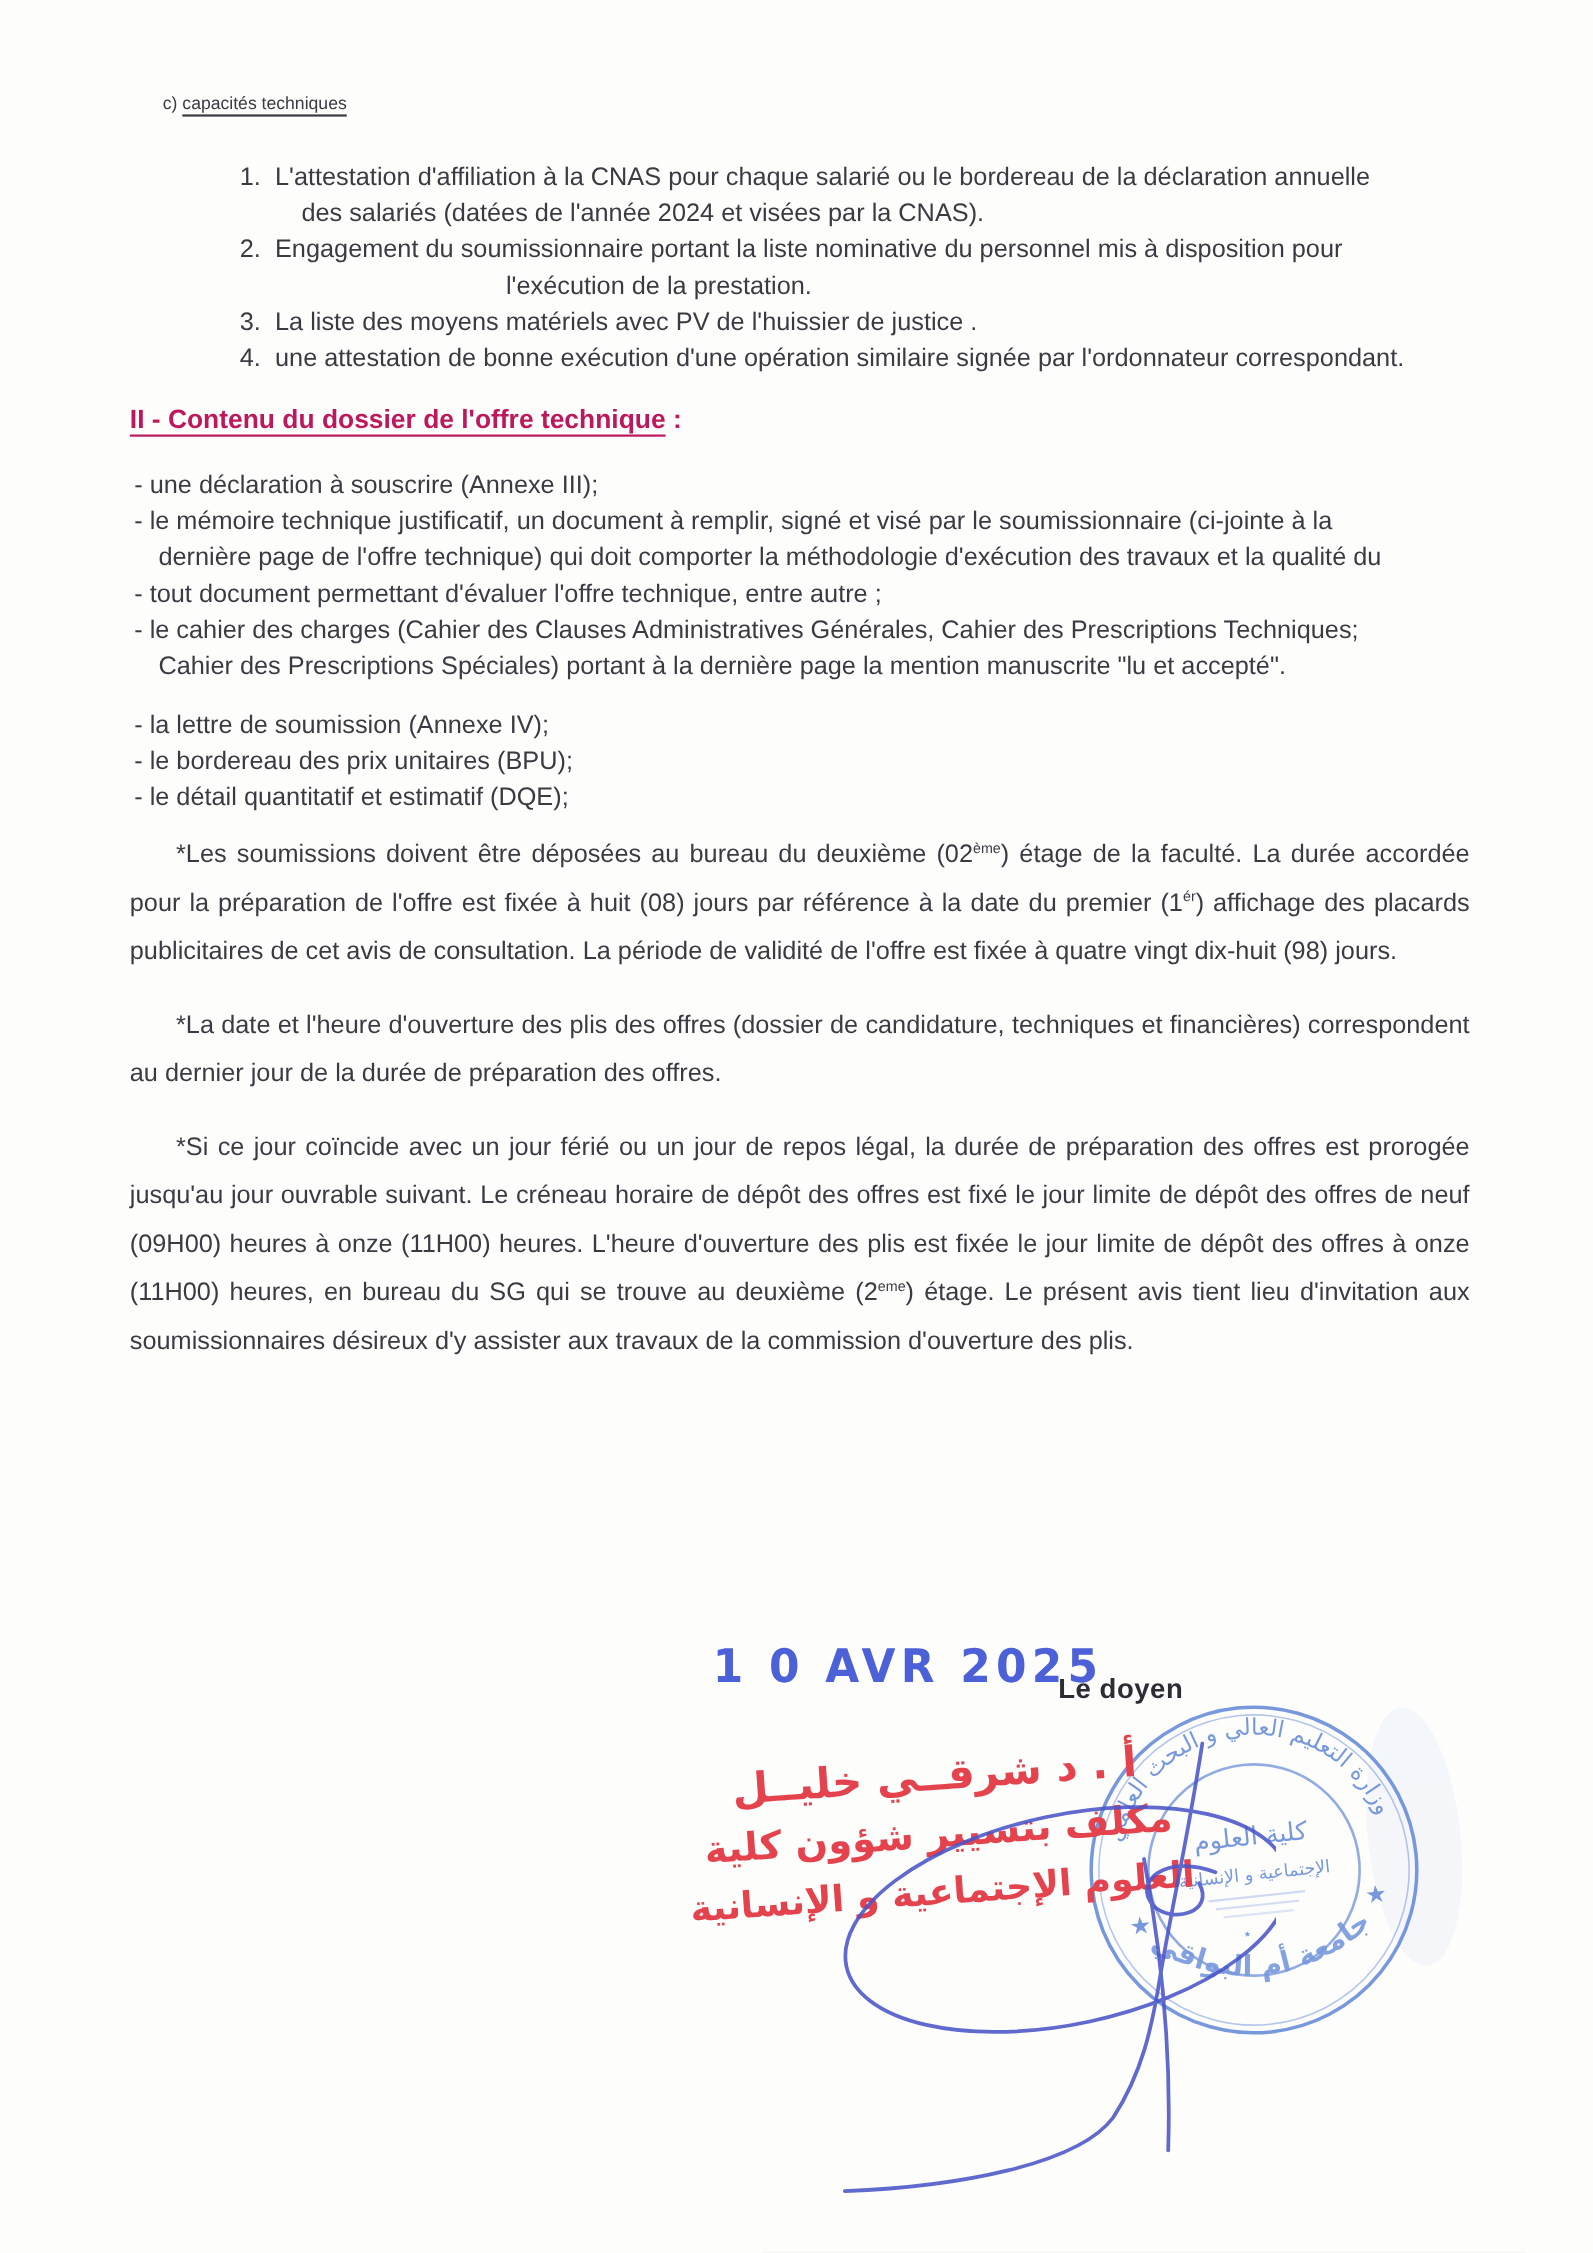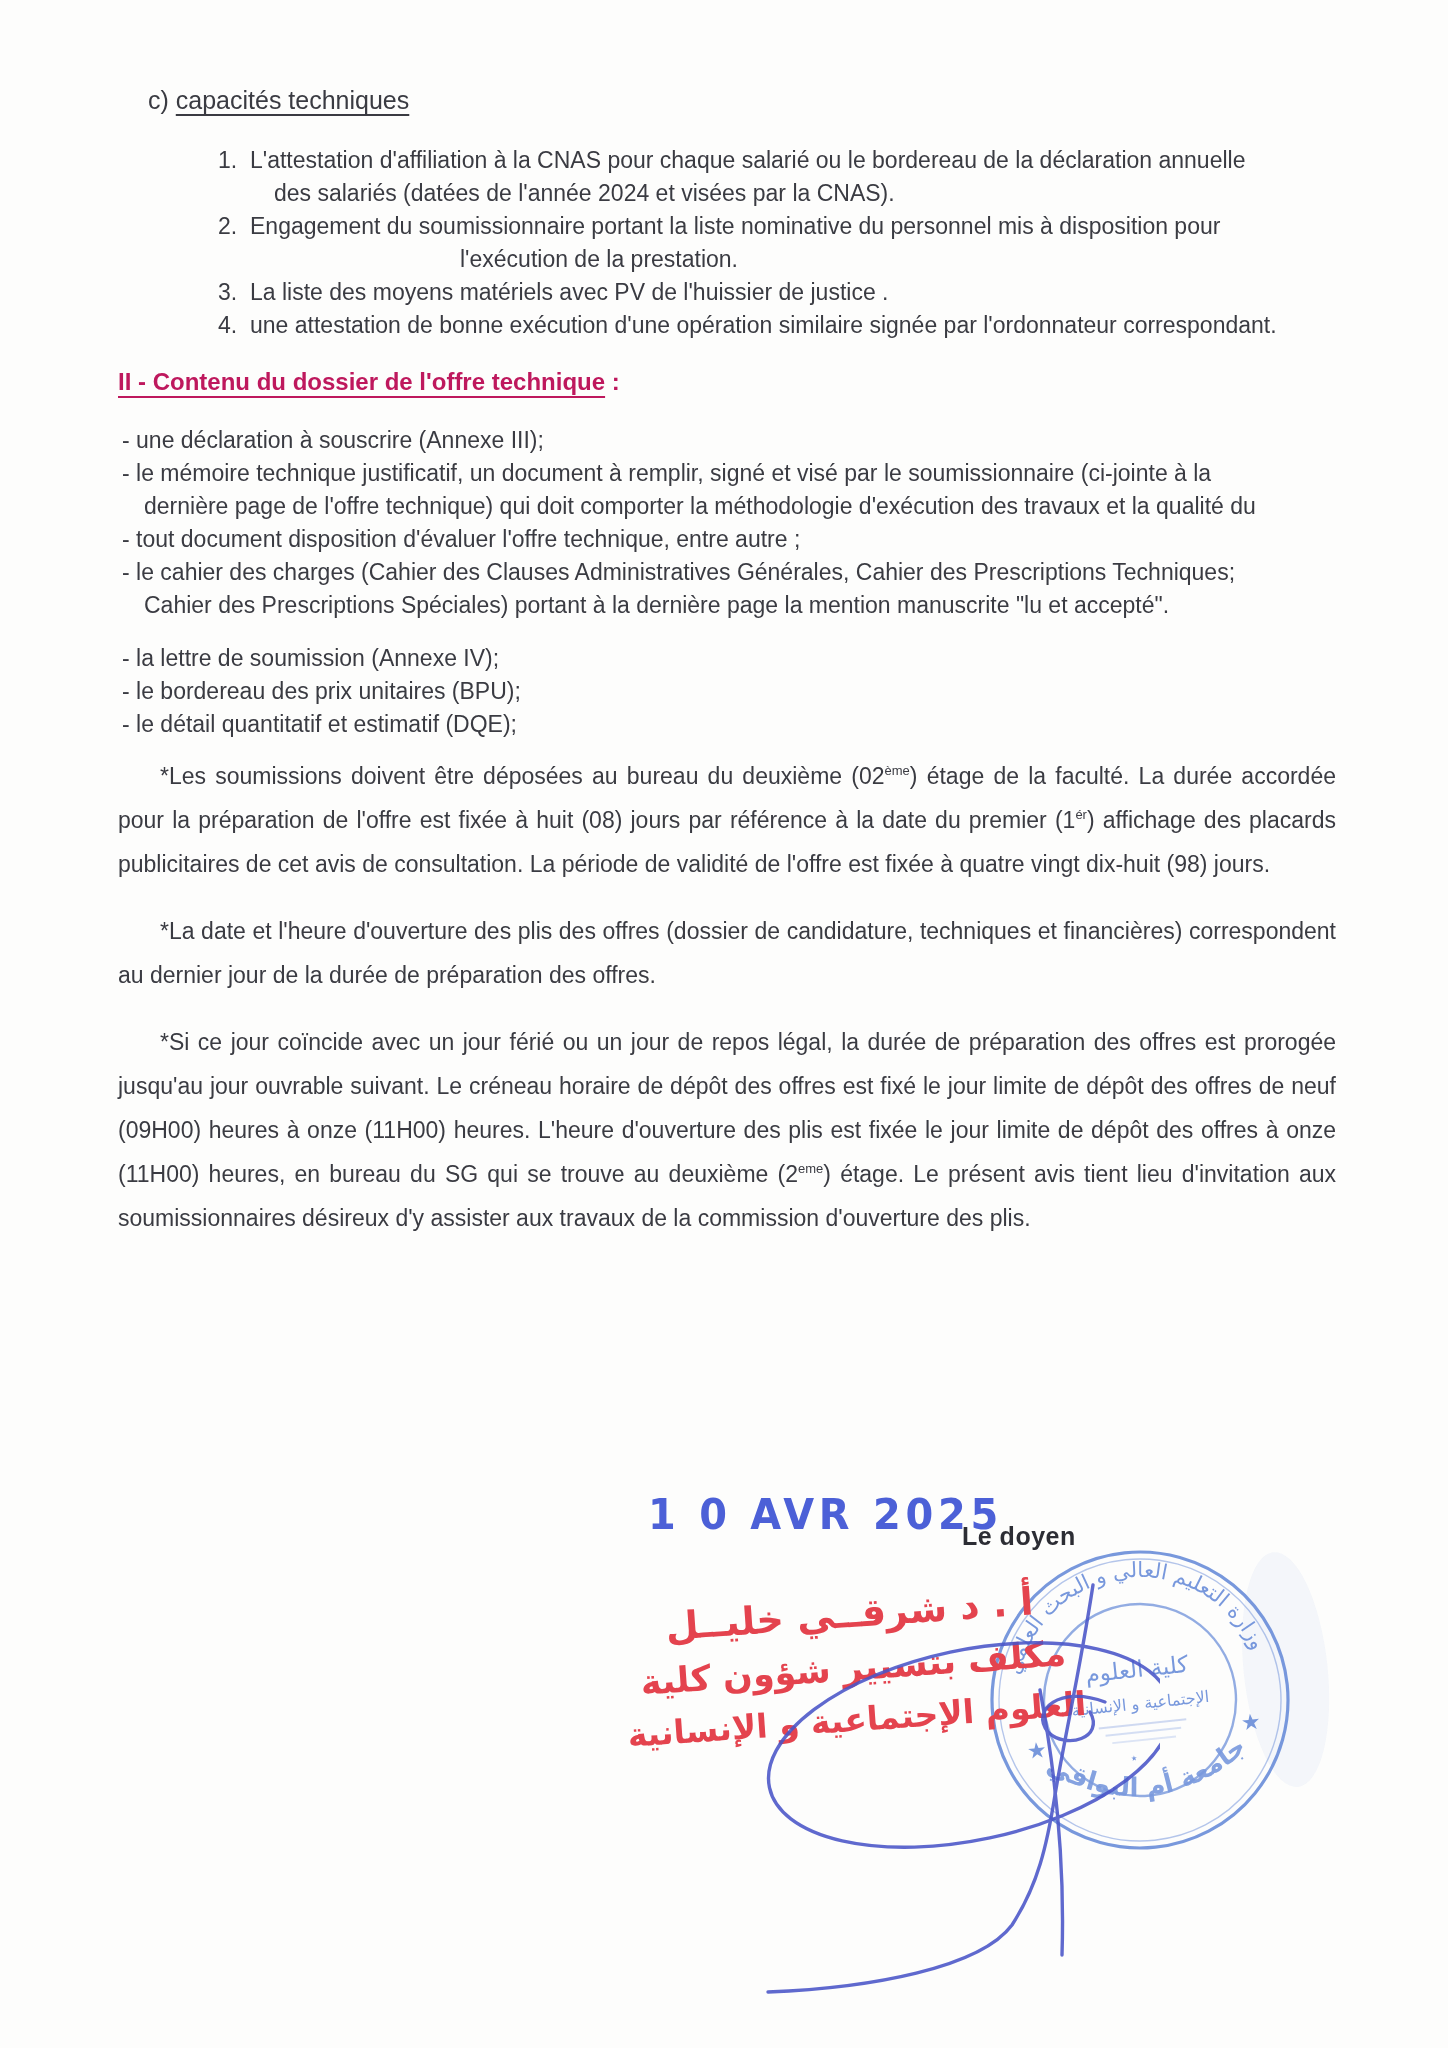--- a/index.html
+++ b/index.html
@@ -9,21 +9,21 @@
     margin:0 auto;
     background:#fdfdfc;
     overflow:hidden;
     font-family:"Liberation Sans","DejaVu Sans",sans-serif;
     color:#3a3b42;
   }
   .content{
     position:absolute;left:118px;top:86px;width:1220px;
     font-size:23px;
   }
-  .c-heading{margin-left:30px;font-size:25px;height:34px;}
+  .c-heading{margin-left:30px;font-size:16px;height:34px;}
   .c-title{text-decoration:underline;text-underline-offset:5px;text-decoration-thickness:1.5px;}
   .req-list{margin-top:24px;margin-left:100px;}
   .req-line{display:block;line-height:33px;white-space:nowrap;}
   .req-num{display:inline-block;width:32px;}
   .req-cont1{margin-left:56px;}
   .req-cont2{margin-left:242px;}
   .sec-heading{margin-top:26px;font-size:24px;font-weight:bold;color:#be185d;height:34px;}
   .sec-underline{text-decoration:underline;text-underline-offset:6px;text-decoration-thickness:2px;}
   .dash-list{margin-top:22px;margin-left:4px;}
   .dash-line{display:block;line-height:33px;white-space:nowrap;}
@@ -87,21 +87,21 @@
     </div>
 
     <div class="sec-heading">
       <span class="sec-underline">II - Contenu du dossier de l'offre technique</span><span> :</span>
     </div>
 
     <div class="dash-list">
       <span class="dash-line">- une déclaration à souscrire (Annexe III);</span>
       <span class="dash-line">- le mémoire technique justificatif, un document à remplir, signé et visé par le soumissionnaire (ci-jointe à la</span>
       <span class="dash-line dash-cont">dernière page de l'offre technique) qui doit comporter la méthodologie d'exécution des travaux et la qualité du</span>
-      <span class="dash-line">- tout document disposition d'évaluer l'offre technique, entre autre ;</span>
+      <span class="dash-line">- tout document permettant d'évaluer l'offre technique, entre autre ;</span>
       <span class="dash-line">- le cahier des charges (Cahier des Clauses Administratives Générales,  Cahier des Prescriptions Techniques;</span>
       <span class="dash-line dash-cont">Cahier des Prescriptions Spéciales) portant à la dernière page la mention manuscrite "lu et accepté".</span>
     </div>
 
 
     <div class="dash-list-fin">
       <span class="dash-line">- la lettre de soumission (Annexe IV);</span>
       <span class="dash-line">- le bordereau des prix unitaires (BPU);</span>
       <span class="dash-line">- le détail quantitatif et estimatif (DQE);</span>
     </div>

